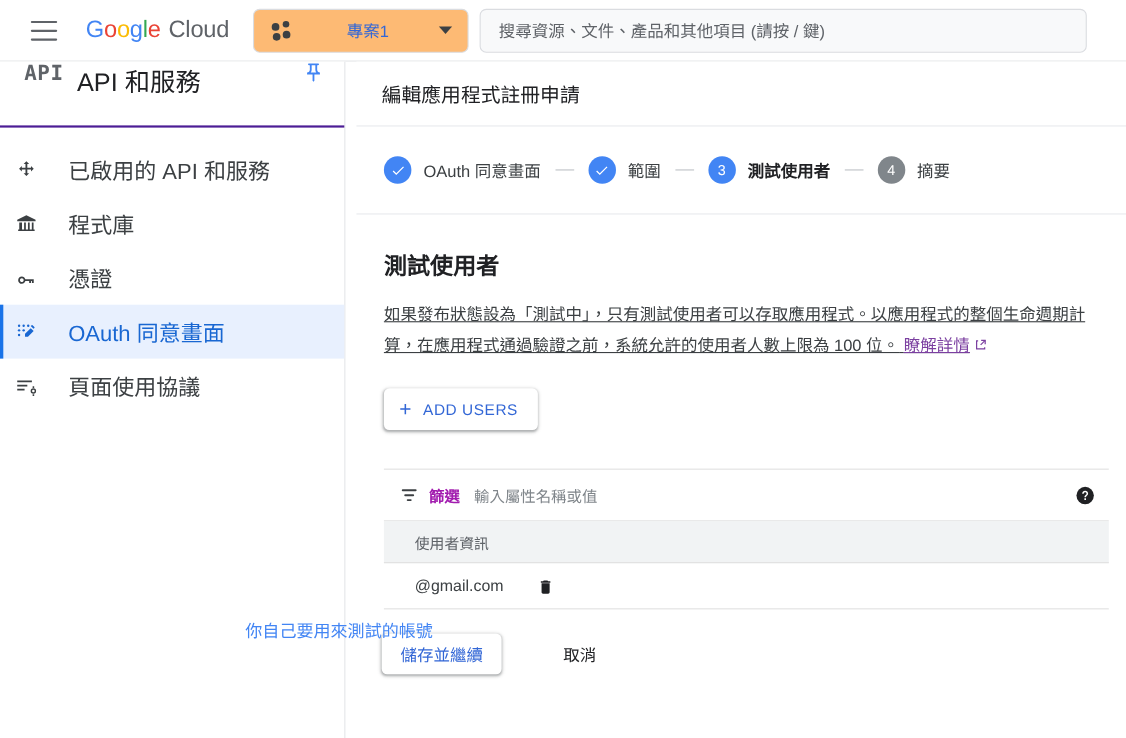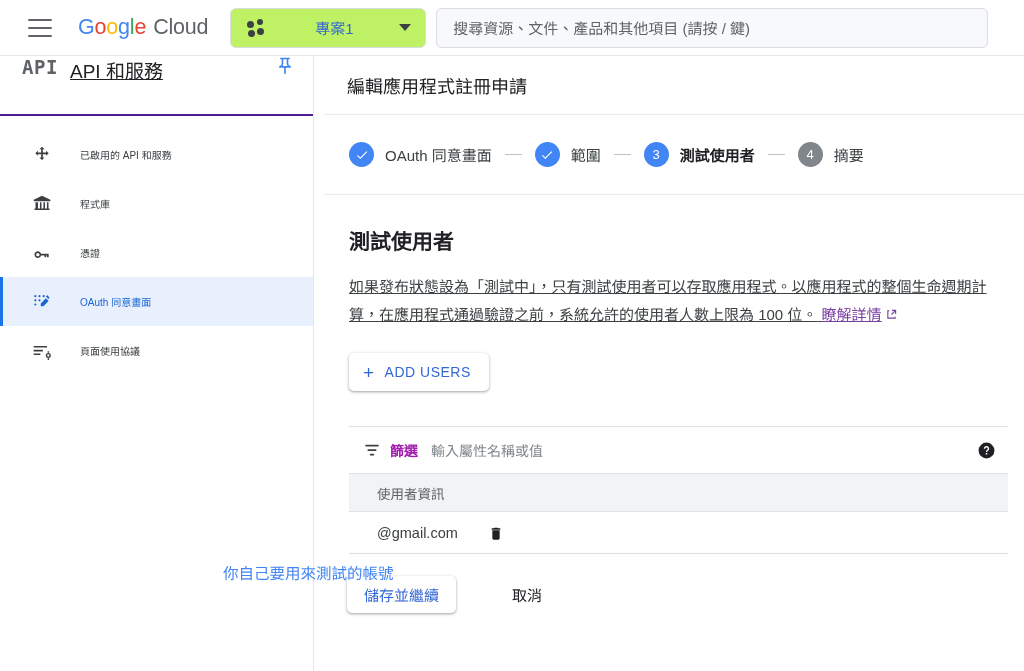--- a/index.html
+++ b/index.html
@@ -44,21 +44,21 @@
   .brand .c-red    { color: #EA4335; }
   .brand .c-yellow { color: #FBBC05; }
   .brand .c-green  { color: #34A853; }
   .brand .cloud    { color: #5f6368; margin-left: 7px; }
 
   .project-chip {
     margin-left: 22px;
     height: 40px; width: 196px;
     border: 1px solid #dadce0; border-radius: 6px;
     display: flex; align-items: center;
-    background: #bef264; cursor: pointer;
+    background: #fdba74; cursor: pointer;
     padding: 0 12px;
   }
   .chip-dots { width: 22px; height: 18px; position: relative; flex: 0 0 auto; margin-left: 4px;}
   .chip-dots span { position: absolute; background: #3c4043; border-radius: 50%; }
   .chip-dots .d1 { width: 7px; height: 7px; left: 0;   top: 2px; }
   .chip-dots .d2 { width: 6px; height: 6px; left: 10px; top: 0px; }
   .chip-dots .d3 { width: 7px; height: 7px; left: 1px; top: 11px; }
   .chip-dots .d4 { width: 7px; height: 7px; left: 10px; top: 9px; }
   .chip-label {
     flex: 1; text-align: center;
@@ -90,29 +90,29 @@
   .side-header {
     height: 60px; display: flex; 
     border-bottom: 2px solid #4c1d95;
     padding: 0 18px 0 22px;
   }
   .api-logo {
     font-family: "DejaVu Sans Mono", "Liberation Mono", monospace;
     font-weight: 700; font-size: 19px; letter-spacing: 0.5px;
     color: #5f6368; width: 44px; flex: 0 0 auto;
   }
-  .side-title { font-size: 19px; color: #202124; flex: 1; margin-left: 4px; text-decoration: underline; }
+  .side-title { font-size: 23px; color: #202124; flex: 1; margin-left: 4px; }
   .pin-icon { width: 20px; height: 20px; flex: 0 0 auto; cursor: pointer; }
 
   .side-list { padding-top: 14px; }
   .side-item {
     position: relative;
     height: 49px; display: flex; align-items: center;
-    padding-left: 32px; cursor: pointer;
-    font-size: 10px; color: #3c4043;
+    padding-left: 14px; cursor: pointer;
+    font-size: 20px; color: #3c4043;
   }
   .side-item .ico {
     width: 44px; flex: 0 0 auto; display: flex;
     align-items: center;
     color: #3c4043;
   }
   .side-item .lbl { margin-left: 4px; white-space: nowrap; }
   .side-item.active { background: #e8f0fe; }
   .side-item.active .lbl { color: #1967d2; }
   .side-item.active .ico { color: #1967d2; }

